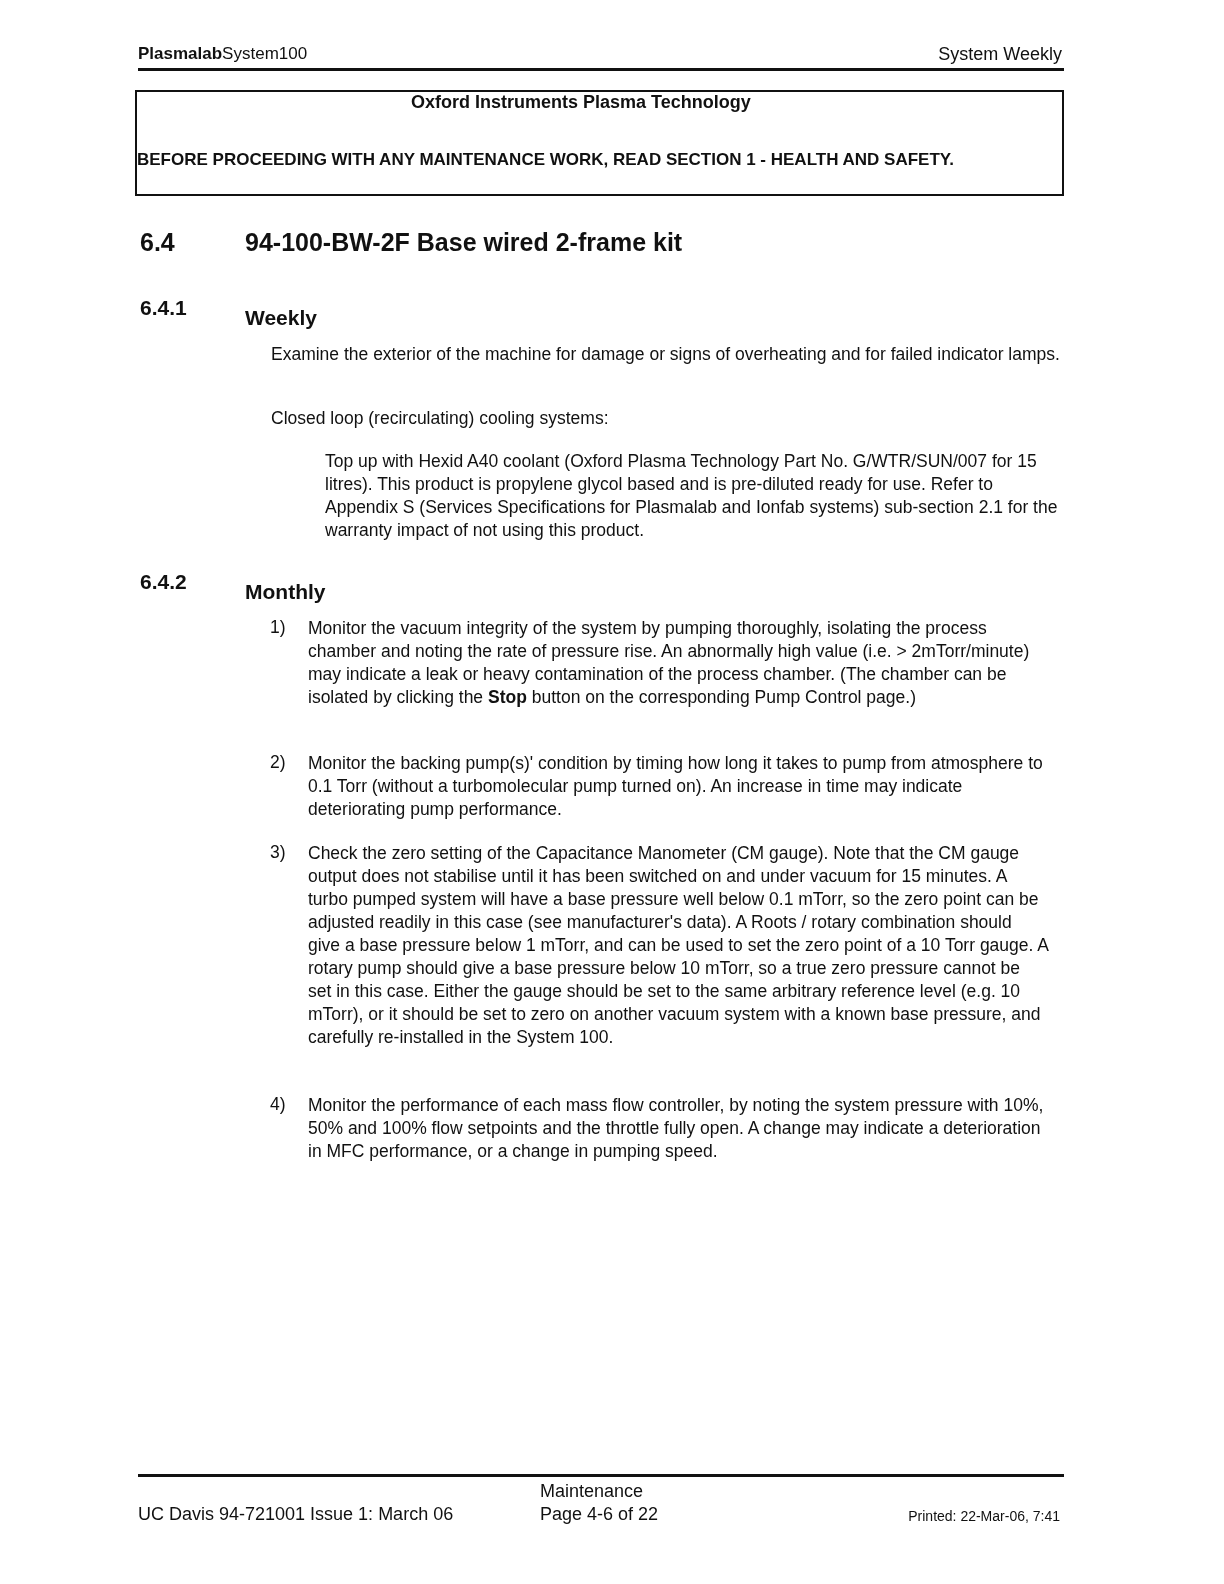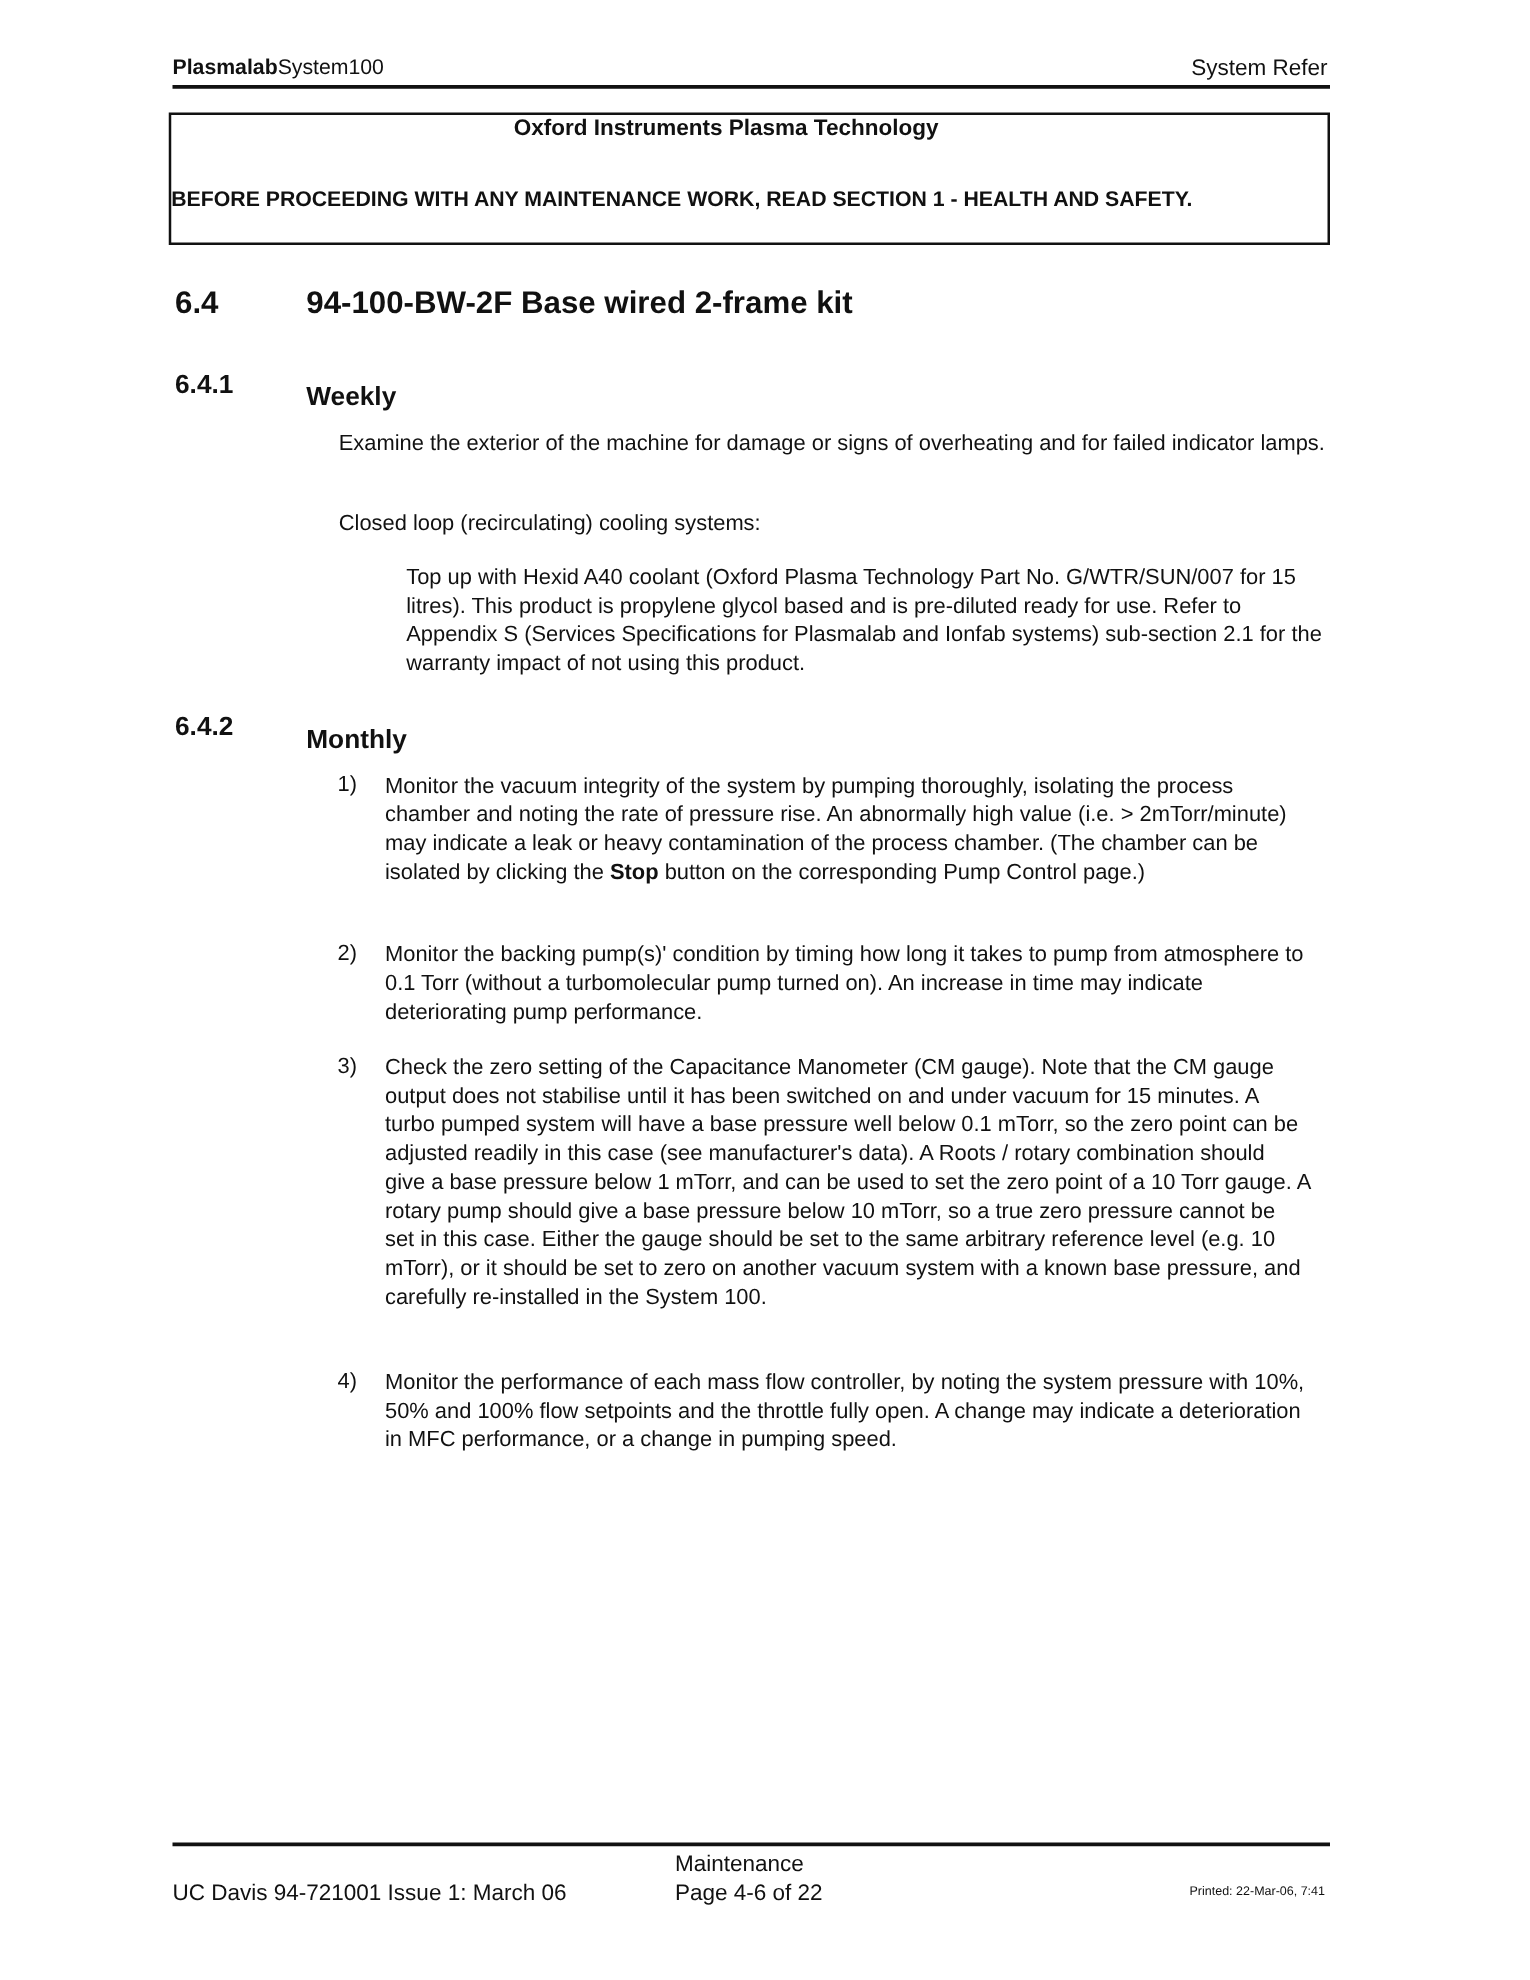--- a/index.html
+++ b/index.html
@@ -37,29 +37,29 @@
   .para { font-size: 17.5px; line-height: 23px; }
   .hang { text-indent: -54px; padding-left: 54px; }
 
   .item-num { font-size: 17.5px; left: 270px; }
   .item-text { font-size: 17.5px; line-height: 23px; left: 308px; width: 740px; }
 
   .footer-line { left: 138px; top: 1474px; width: 926px; height: 0; border-top: 3px solid #111; }
   .f-center1 { left: 540px; top: 1481px; font-size: 18px; }
   .f-left { left: 138px; top: 1504px; font-size: 18px; }
   .f-center2 { left: 540px; top: 1504px; font-size: 18px; }
-  .f-right { right: 164px; top: 1508px; font-size: 10px; text-align: center; }
+  .f-right { right: 164px; top: 1508px; font-size: 14px; text-align: center; }
 </style>
 </head>
 <body>
 
 <div class="abs header">
   <span class="h-left"><b>Plasmalab</b><span>System100</span></span>
   <span class="h-center">Oxford Instruments Plasma Technology</span>
-  <span class="h-right">System Refer</span>
+  <span class="h-right">System Weekly</span>
 </div>
 
 <div class="abs warning-box">
   <div class="warning-text">BEFORE PROCEEDING WITH ANY MAINTENANCE WORK, READ SECTION 1 - HEALTH AND SAFETY.</div>
 </div>
 
 <div class="abs h1num">6.4</div>
 <div class="abs h1title">94-100-BW-2F Base wired 2-frame kit</div>
 
 <div class="abs h2num" style="left:140px; top:296px;">6.4.1</div>

